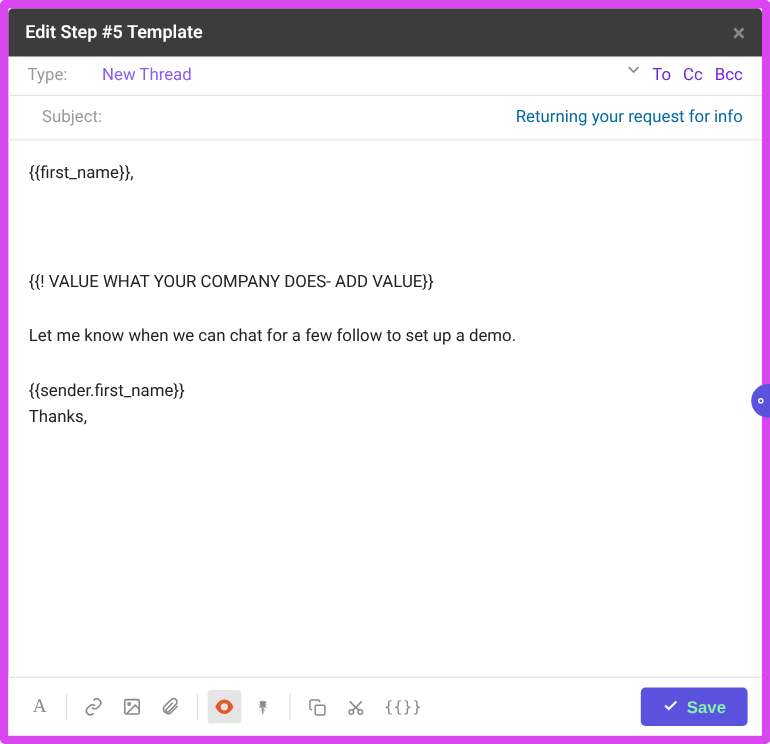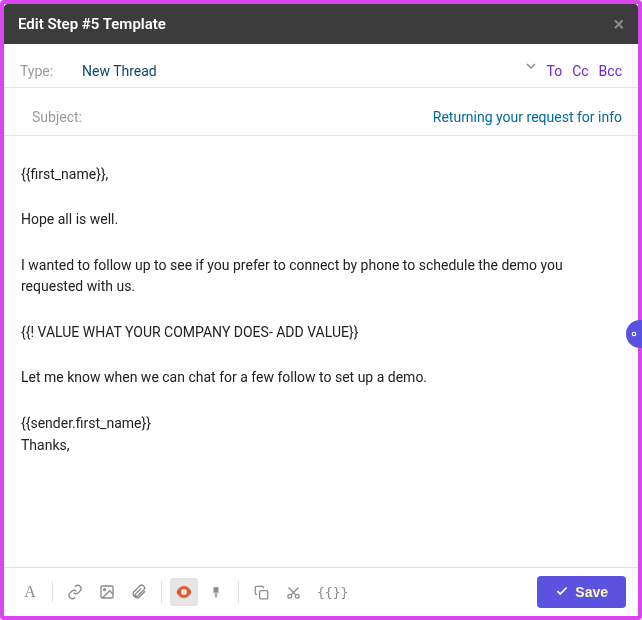--- a/index.html
+++ b/index.html
@@ -12,25 +12,24 @@
       background: #f5f5f5;
       width: 642px;
       height: 620px;
       position: relative;
       overflow: hidden;
     }
     .modal {
       width: 642px;
       height: 620px;
       background: #fff;
-      border: 4px solid #d946ef;
+      border: 7px solid #d946ef;
       border-radius: 4px;
       display: flex;
       flex-direction: column;
-      gap: 11px;
     }
     .header {
       background: #3c3c3c;
       color: #fff;
       padding: 10px 14px;
       display: flex;
       align-items: center;
       justify-content: space-between;
       font-size: 15px;
       font-weight: 600;
@@ -47,21 +46,21 @@
       display: flex;
       padding: 8px 16px;
       border-bottom: 1px solid #e5e5e5;
       font-size: 14px;
     }
     .type-label {
       color: #9a9a9a;
       width: 62px;
     }
     .type-value {
-      color: #0c4a6e;
+      color: #8b5cf6;
       flex: 1;
     }
     .type-dropdown {
       color: #888;
       font-size: 11px;
       margin-right: 10px;
     }
     .recipients {
       display: flex;
       gap: 10px;
@@ -126,21 +125,21 @@
       width: 1px;
       height: 22px;
       background: #e1e1e1;
       margin: 0 8px;
     }
     .spacer {
       flex: 1;
     }
     .save-btn {
       background: #5b53e0;
-      color: #fef9c3;
+      color: #86efac;
       border: none;
       padding: 8px 18px;
       border-radius: 4px;
       font-size: 14px;
       font-weight: 600;
       cursor: pointer;
       display: flex;
       align-items: flex-start;
       gap: 6px;
     }
@@ -197,23 +196,21 @@
   </div>
 
   <div class="subject-row">
     <span class="subject-label">Subject:</span>
     <span class="subject-value">Returning your request for info</span>
   </div>
 
   <div class="body-area">
     <p>{{first_name}},</p>
     <p>&nbsp;</p>
-    <p>Hope all is well.</p>
-    <p>&nbsp;</p>
-    <p>I wanted to follow up to see if you prefer to connect by phone to schedule the demo you requested with us.</p>
+    <p>&nbsp;</p>
     <p>&nbsp;</p>
     <p>{{! VALUE WHAT YOUR COMPANY DOES- ADD VALUE}}</p>
     <p>&nbsp;</p>
     <p>Let me know when we can chat for a few follow to set up a demo.</p>
     <p>&nbsp;</p>
     <p>{{sender.first_name}}</p>
     <p>Thanks,</p>
   </div>
 
   <div class="toolbar">

